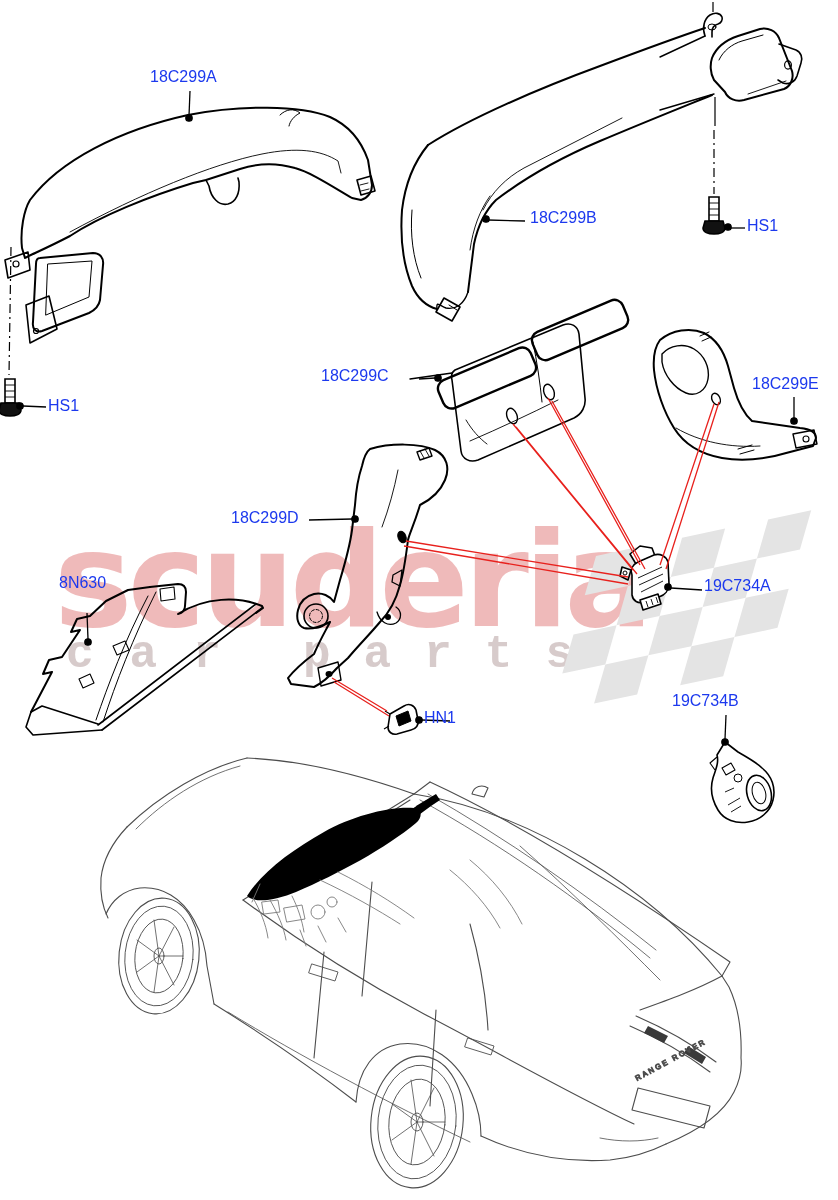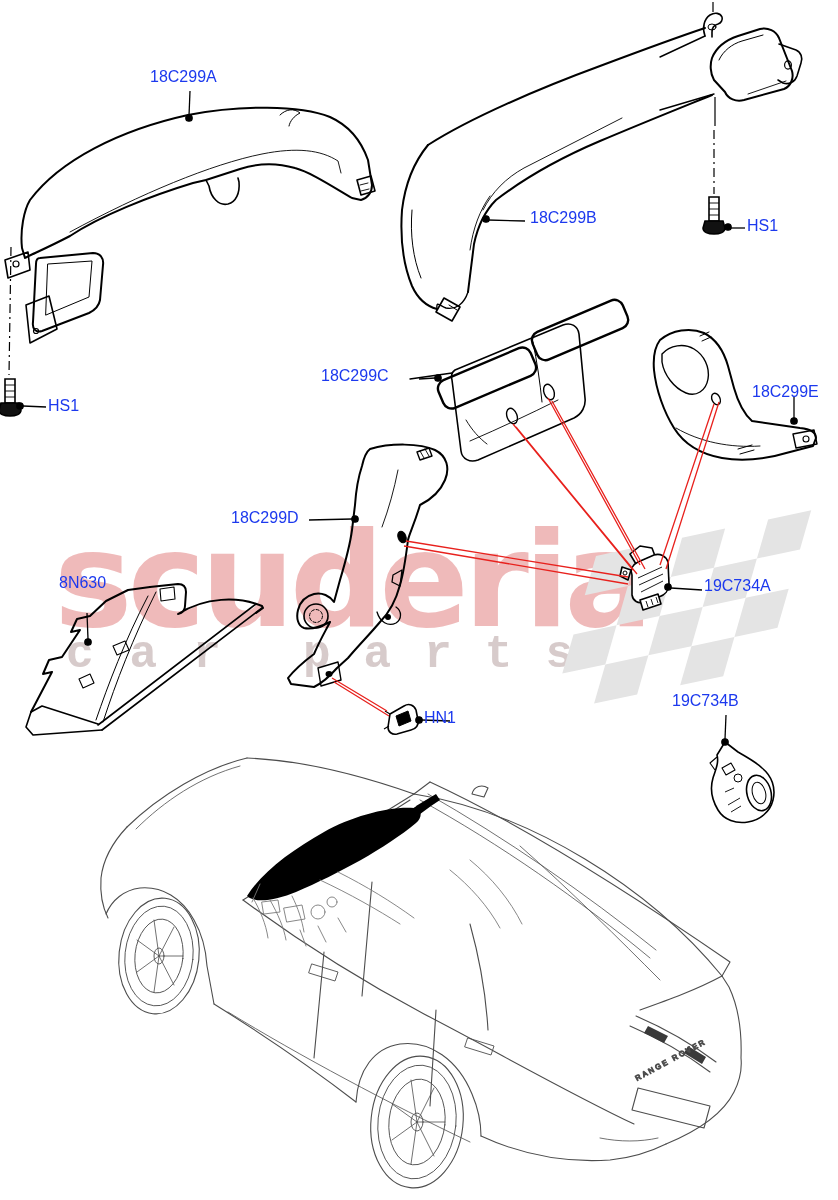--- a/index.html
+++ b/index.html
@@ -259,20 +259,20 @@
         <circle cx="668" cy="587" r="3.2"></circle>
       <path d="M726,715 L725,739" fill="none"></path>
         <circle cx="725" cy="742" r="3.2"></circle>
     </g>
   </svg>
 
   <div class="lbl" style="left:150px;top:69px">18C299A</div>
   <div class="lbl" style="left:530px;top:210px">18C299B</div>
   <div class="lbl" style="left:747px;top:218px">HS1</div>
   <div class="lbl" style="left:321px;top:368px">18C299C</div>
-  <div class="lbl" style="left:752px;top:384px">18C299E</div>
+  <div class="lbl" style="left:752px;top:376px">18C299E</div>
   <div class="lbl" style="left:48px;top:398px">HS1</div>
   <div class="lbl" style="left:231px;top:510px">18C299D</div>
   <div class="lbl" style="left:59px;top:575px">8N630</div>
   <div class="lbl" style="left:424px;top:710px">HN1</div>
   <div class="lbl" style="left:704px;top:578px">19C734A</div>
   <div class="lbl" style="left:672px;top:693px">19C734B</div>
 </div>
 
 </body></html>

